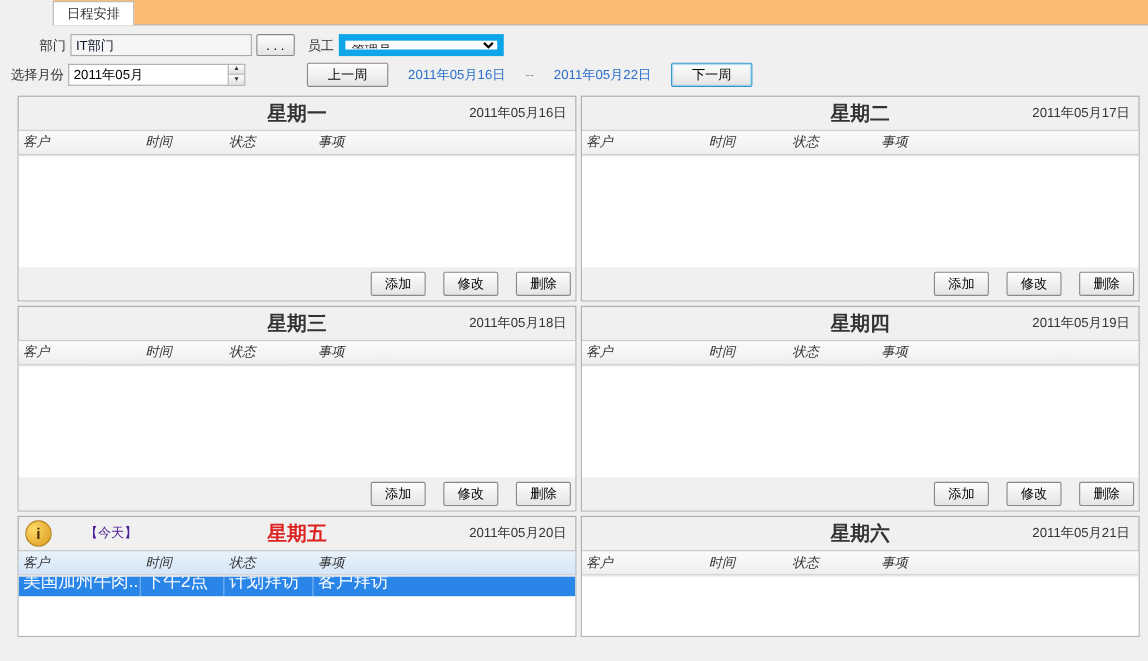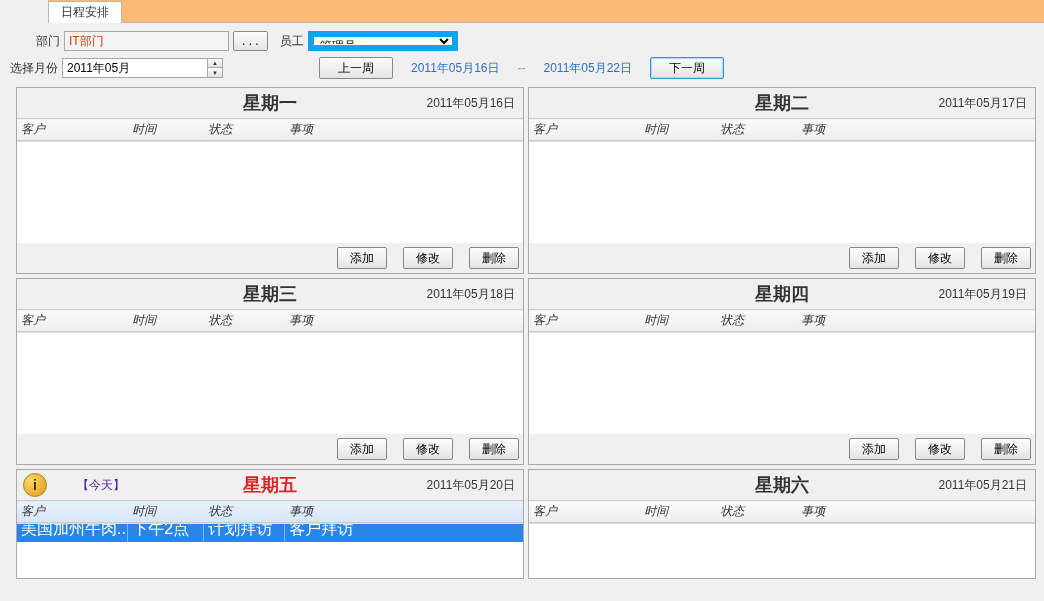--- a/index.html
+++ b/index.html
@@ -37,21 +37,21 @@
       flex-wrap: wrap;
     }
     .label {
       color: #333;
     }
     .text-input {
       height: 20px;
       border: 1px solid #a8a8a8;
       background: #f5f5f5;
       padding: 2px 4px;
-      color: #c2410c;
+      color: #0f172a;
       font-size: 12px;
     }
     .dept-input { width: 165px; }
     .emp-select { width: 150px; height: 20px; border: 6px solid #0ea5e9; background: #fff; padding: 1px 2px; font-size: 12px; }
     .month-spinner {
       display: flex;
       align-items: center;
     }
     .month-input { width: 145px; height: 20px; border: 1px solid #a8a8a8; background: #fff; padding: 2px 4px; font-size: 12px; border-right: none;}
     .spinner-btns {
@@ -89,21 +89,21 @@
       min-width: 70px;
     }
     .btn.highlight {
       border: 1px solid #3399cc;
       box-shadow: 0 0 1px 1px #a8d8f0 inset;
     }
     .week-nav {
       display: flex;
       align-items: center;
       gap: 18px;
-      margin-left: 92px;
+      margin-left: 52px;
     }
     .date-link {
       color: #2a6fcc;
     }
     .sep {
       color: #999;
     }
     .days-grid {
       display: grid;
       grid-template-columns: 1fr 1fr;

